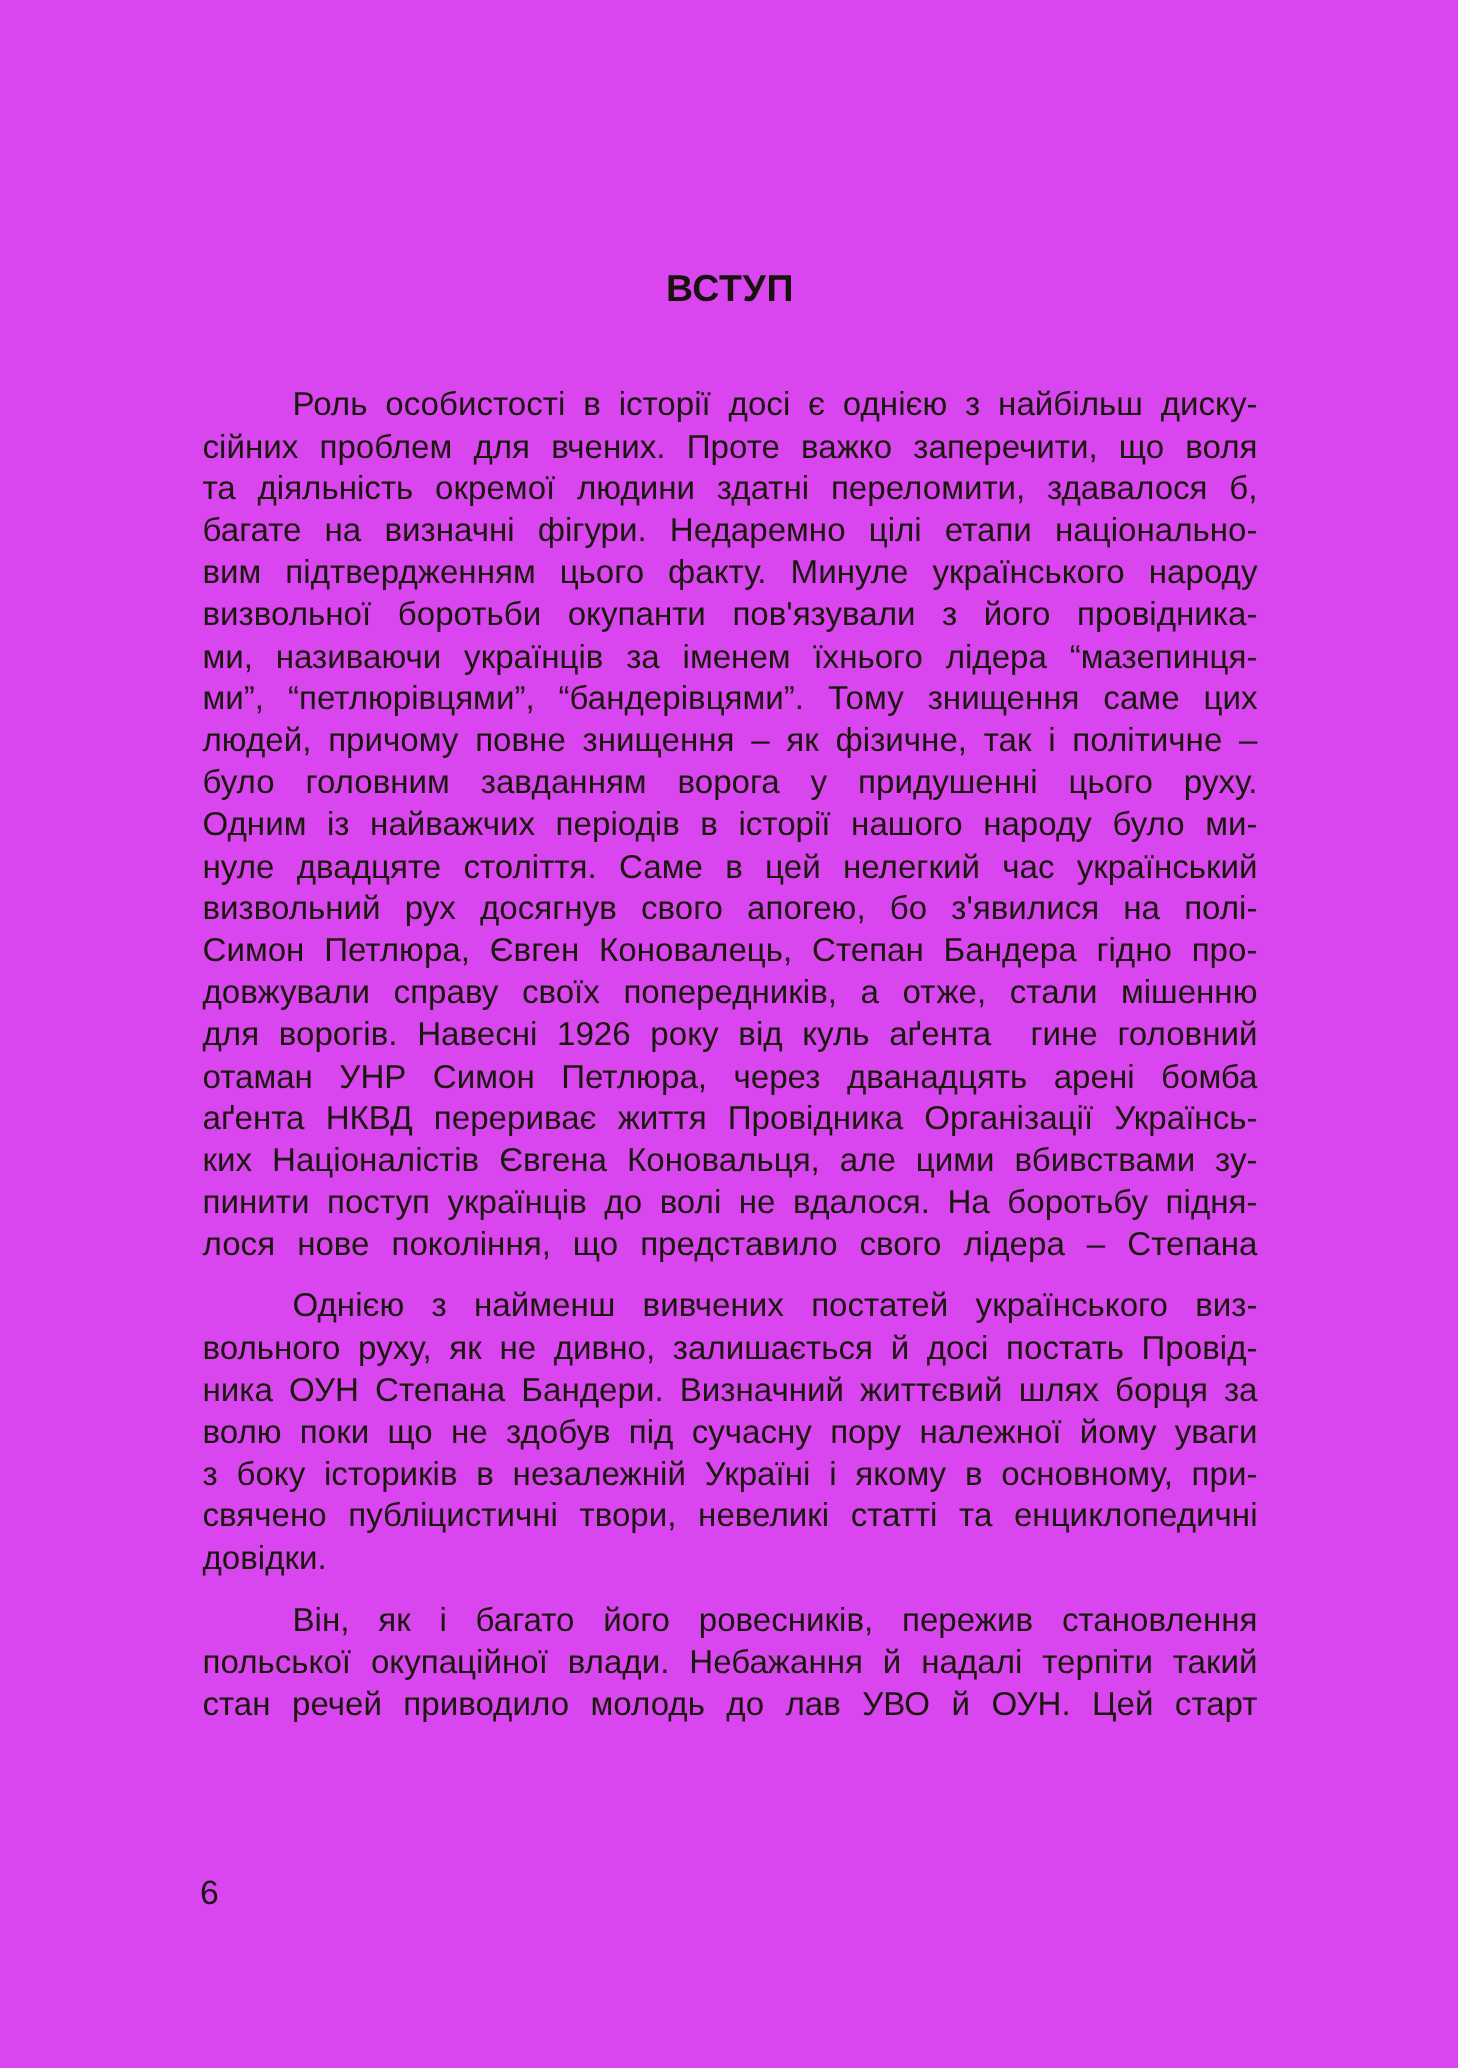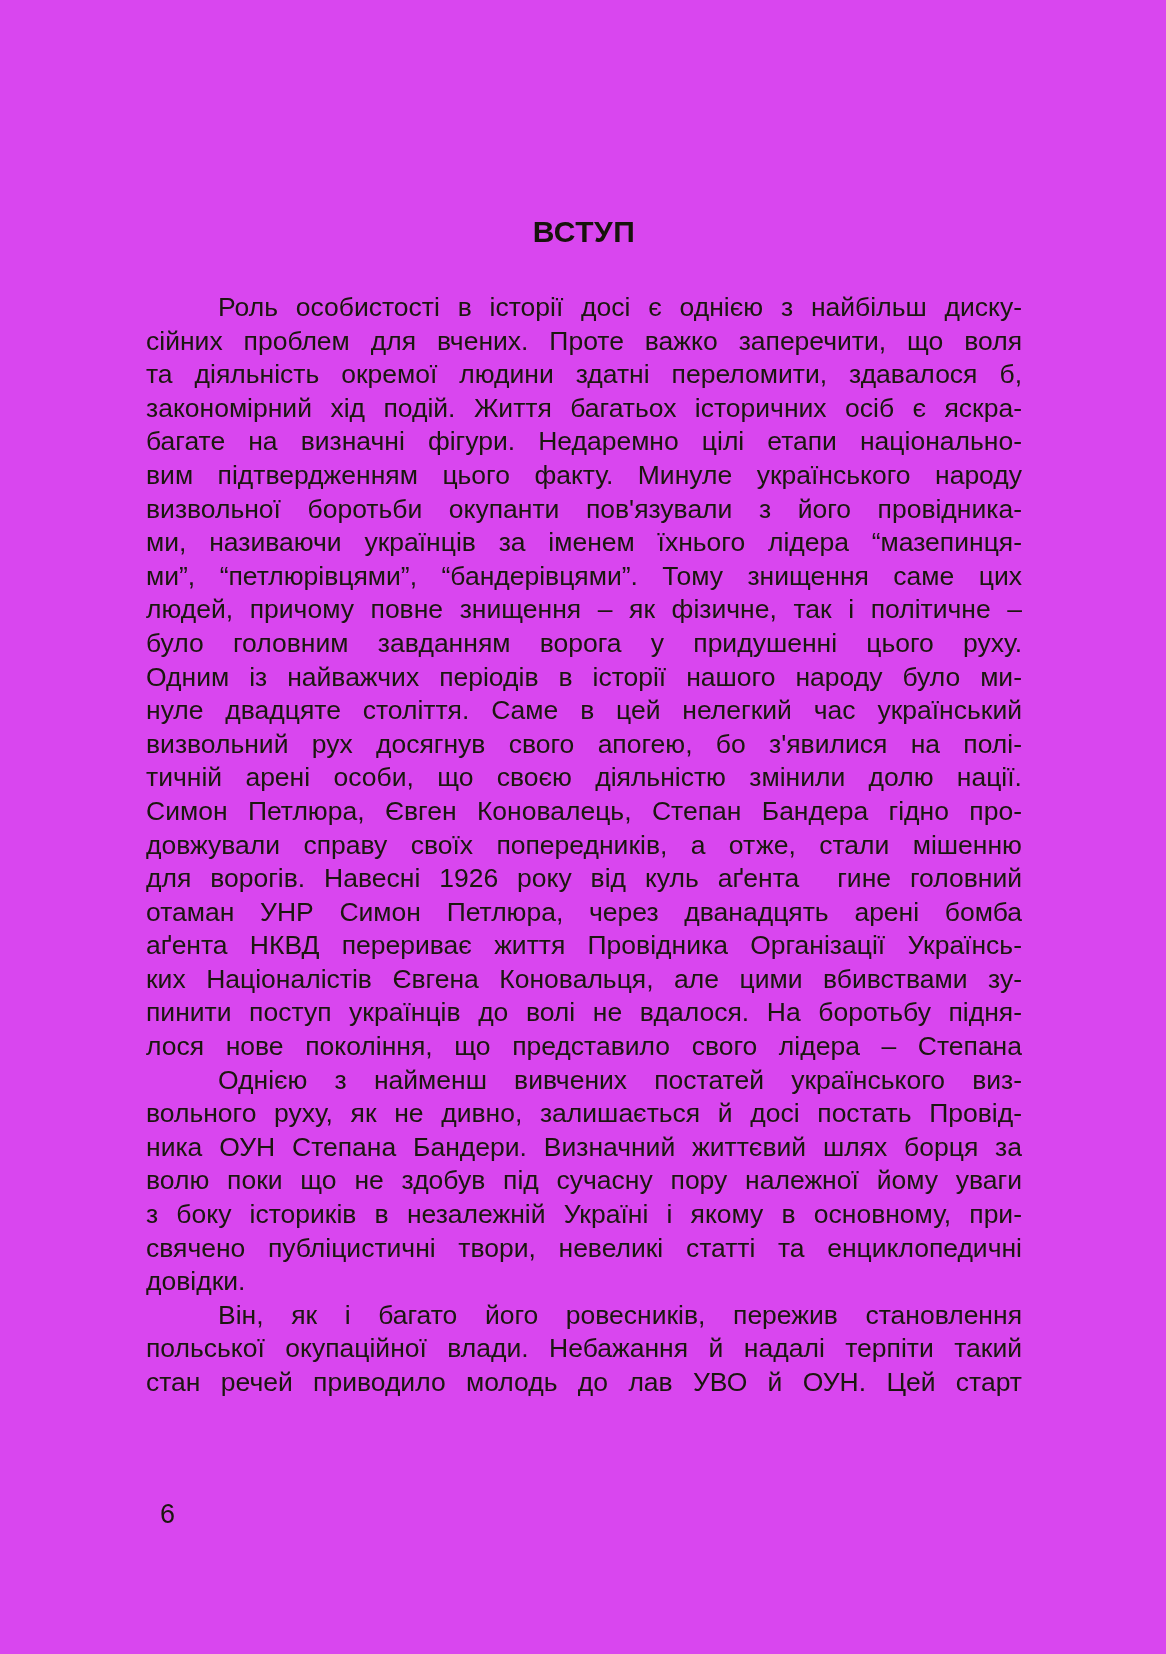--- a/index.html
+++ b/index.html
@@ -16,21 +16,21 @@
     text-align:center;
     font-size:30px;line-height:37px;font-weight:bold;
     color:#17130c;letter-spacing:.5px;
     margin:0;
   }
   .textblock{
     position:absolute;top:291px;left:146px;width:876px;
     font-size:26.5px;line-height:33.6px;
     color:#1b170f;
   }
-  .para{margin:0;padding:0;}
+  .para{margin:16px;padding:0;}
   .line{
     text-align:justify;
     text-align-last:justify;
     height:33.6px;overflow:visible;
   }
   .line.indent{padding-left:72px;}
   .line.end{text-align:left;text-align-last:left;}
   .pagenum{
     position:absolute;top:1497px;left:160px;
     font-size:27px;line-height:34px;color:#1b170f;
@@ -42,32 +42,30 @@
 <div class="sheet">
 
   <h1 class="chapter-title">ВСТУП</h1>
 
   <div class="textblock">
 
     <div class="para">
       <div class="line indent">Роль особистості в історії досі є однією з найбільш диску-</div>
       <div class="line">сійних проблем для вчених. Проте важко заперечити, що воля</div>
       <div class="line">та діяльність окремої людини здатні переломити, здавалося б,</div>
-      <div class="line">закономірний хід подій. Життя багатьох історичних осіб є яскра-</div>
       <div class="line">багате на визначні фігури. Недаремно цілі етапи національно-</div>
       <div class="line">вим підтвердженням цього факту. Минуле українського народу</div>
       <div class="line">визвольної боротьби окупанти пов'язували з його провідника-</div>
       <div class="line">ми, називаючи українців за іменем їхнього лідера “мазепинця-</div>
       <div class="line">ми”, “петлюрівцями”, “бандерівцями”. Тому знищення саме цих</div>
       <div class="line">людей, причому повне знищення – як фізичне, так і політичне –</div>
       <div class="line">було головним завданням ворога у придушенні цього руху.</div>
       <div class="line">Одним із найважчих періодів в історії нашого народу було ми-</div>
       <div class="line">нуле двадцяте століття. Саме в цей нелегкий час український</div>
       <div class="line">визвольний рух досягнув свого апогею, бо з'явилися на полі-</div>
-      <div class="line">тичній арені особи, що своєю діяльністю змінили долю нації.</div>
       <div class="line">Симон Петлюра, Євген Коновалець, Степан Бандера гідно про-</div>
       <div class="line">довжували справу своїх попередників, а отже, стали мішенню</div>
       <div class="line">для ворогів. Навесні 1926 року від куль аґента&nbsp; гине головний</div>
       <div class="line">отаман УНР Симон Петлюра, через дванадцять арені бомба</div>
       <div class="line">аґента НКВД перериває життя Провідника Організації Українсь-</div>
       <div class="line">ких Націоналістів Євгена Коновальця, але цими вбивствами зу-</div>
       <div class="line">пинити поступ українців до волі не вдалося. На боротьбу підня-</div>
       <div class="line">лося нове покоління, що представило свого лідера – Степана</div>
     </div>
 

